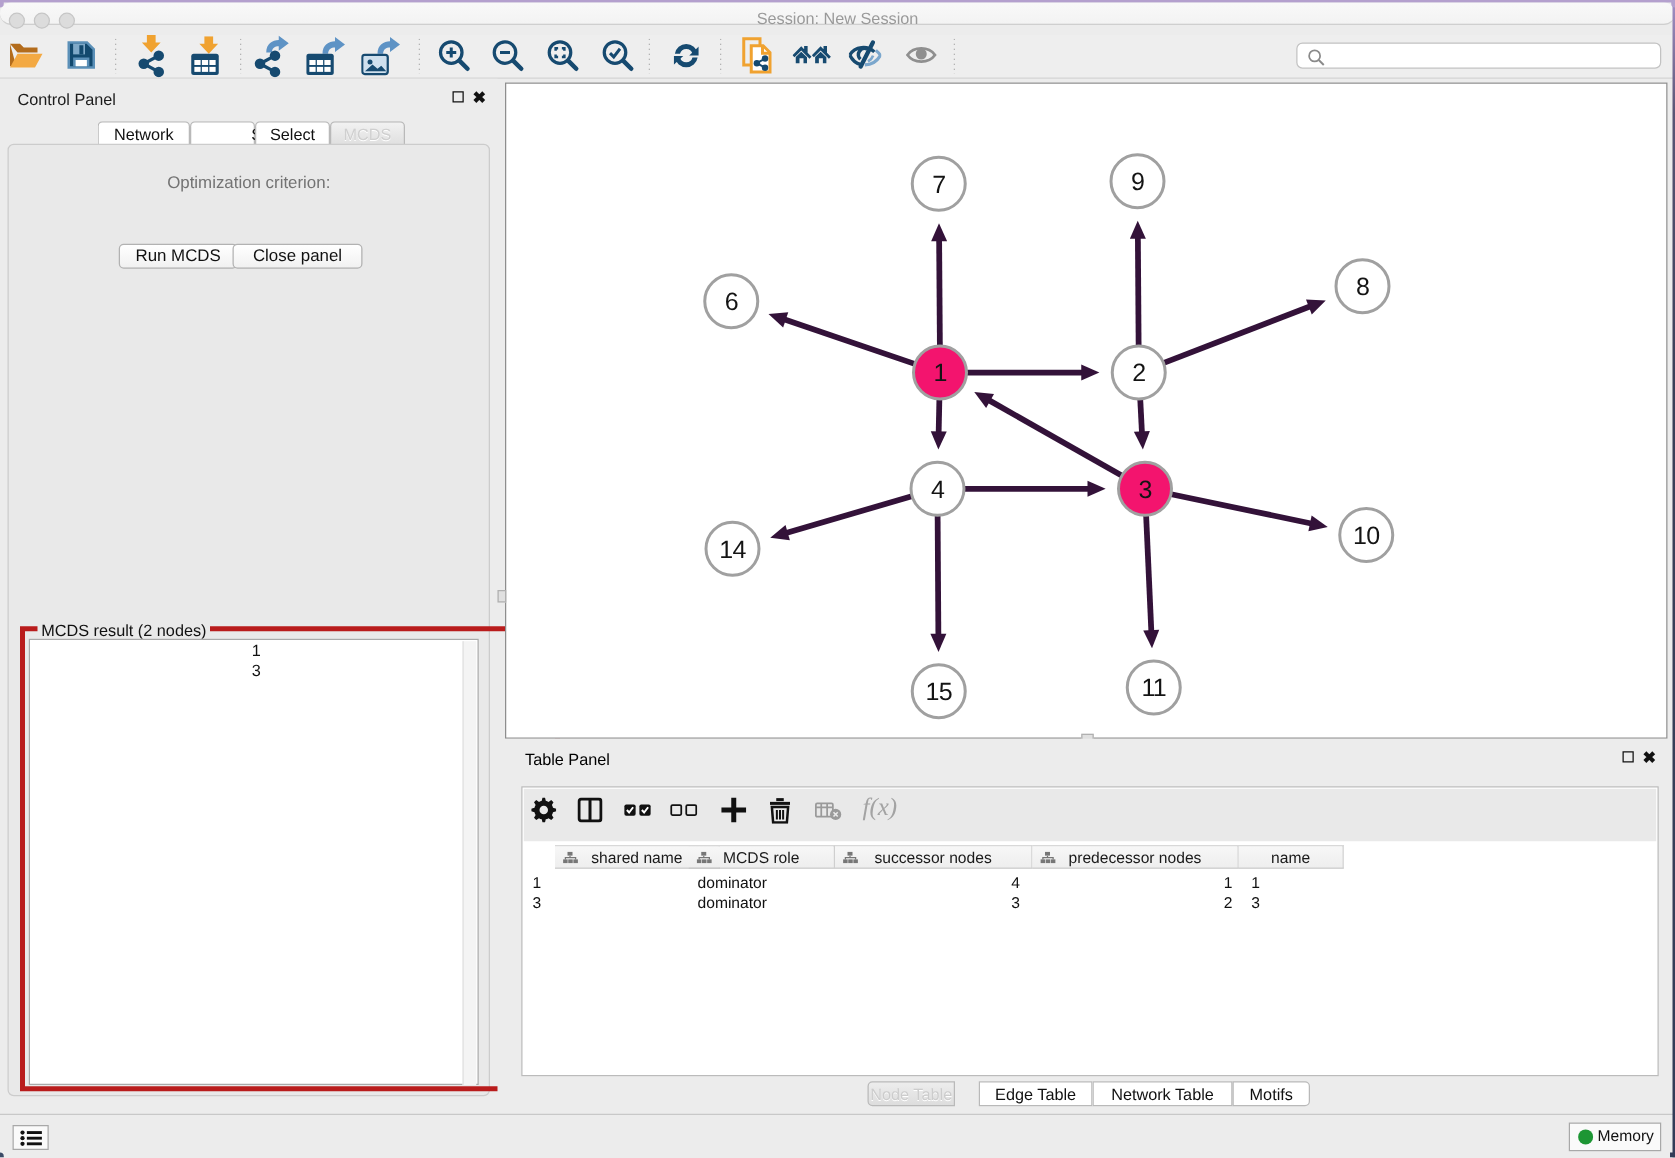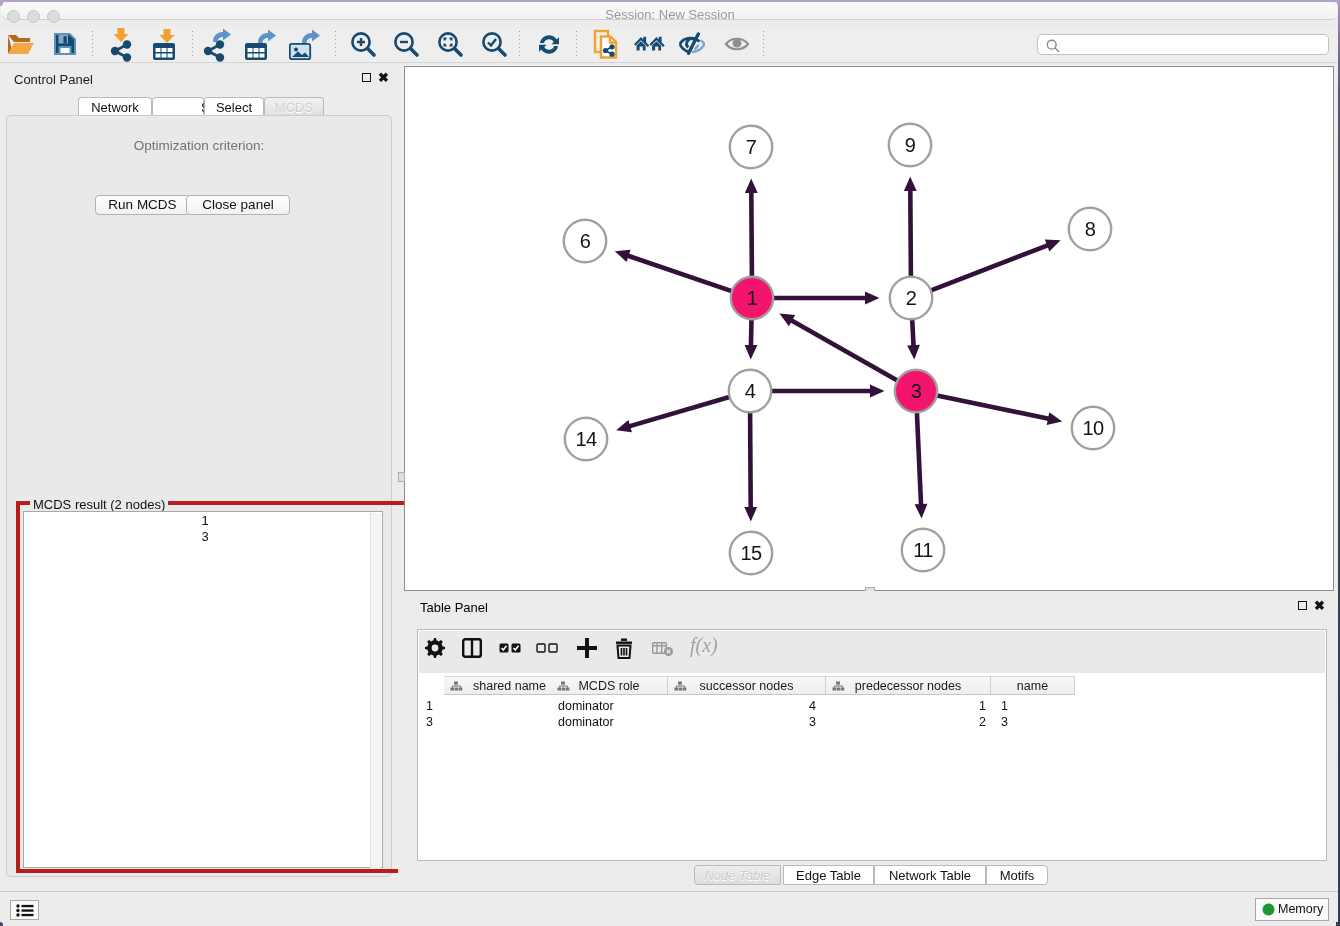--- a/index.html
+++ b/index.html
@@ -357,21 +357,21 @@
     <div class="trow" style="left:140px; top:69px;">dominator</div>
     <div class="trow" style="left:252px; top:69px; width:146px; text-align:right;">4</div>
     <div class="trow" style="left:408px; top:69px; width:160px; text-align:right;">1</div>
     <div class="trow" style="left:583px; top:69px;">1</div>
     <div class="trow" style="left:8px;   top:85px;">3</div>
     <div class="trow" style="left:140px; top:85px;">dominator</div>
     <div class="trow" style="left:252px; top:85px; width:146px; text-align:right;">3</div>
     <div class="trow" style="left:408px; top:85px; width:160px; text-align:right;">2</div>
     <div class="trow" style="left:583px; top:85px;">3</div>
   </div>
-  <div class="tbtab tbtabsel" style="left:296px; width:87px; border-radius:4px 0 0 4px;font-style:italic;">Node Table</div>
+  <div class="tbtab tbtabsel" style="left:296px; width:70px; border-radius:4px 0 0 4px;">Node Table</div>
   <div class="tbtab" style="left:385px; width:91px;">Edge Table</div>
   <div class="tbtab" style="left:476px; width:112px;">Network Table</div>
   <div class="tbtab" style="left:588px; width:62px; border-radius:0 4px 4px 0;">Motifs</div>
 </div>
 <div class="abs" id="statusbar">
   <div id="listbtn">
       <svg style="position:absolute;left:5px;top:3px;" width="18" height="13" viewBox="0 0 18 13">
 <circle cx="2" cy="2" r="1.7" fill="#111"></circle>
         <circle cx="2" cy="6.5" r="1.7" fill="#111"></circle>
         <circle cx="2" cy="11" r="1.7" fill="#111"></circle>

